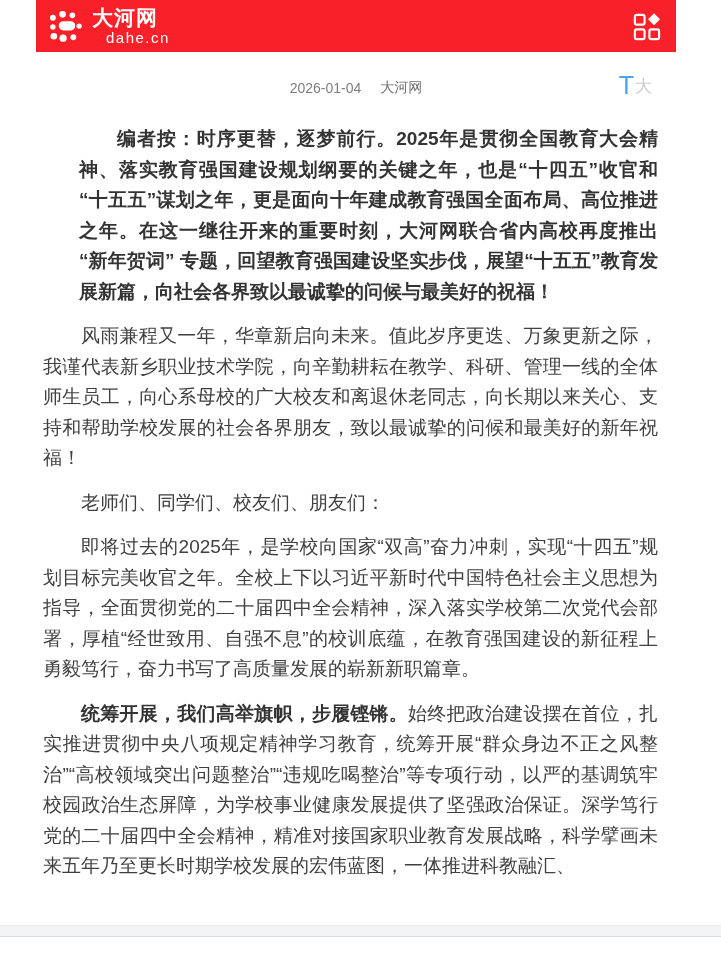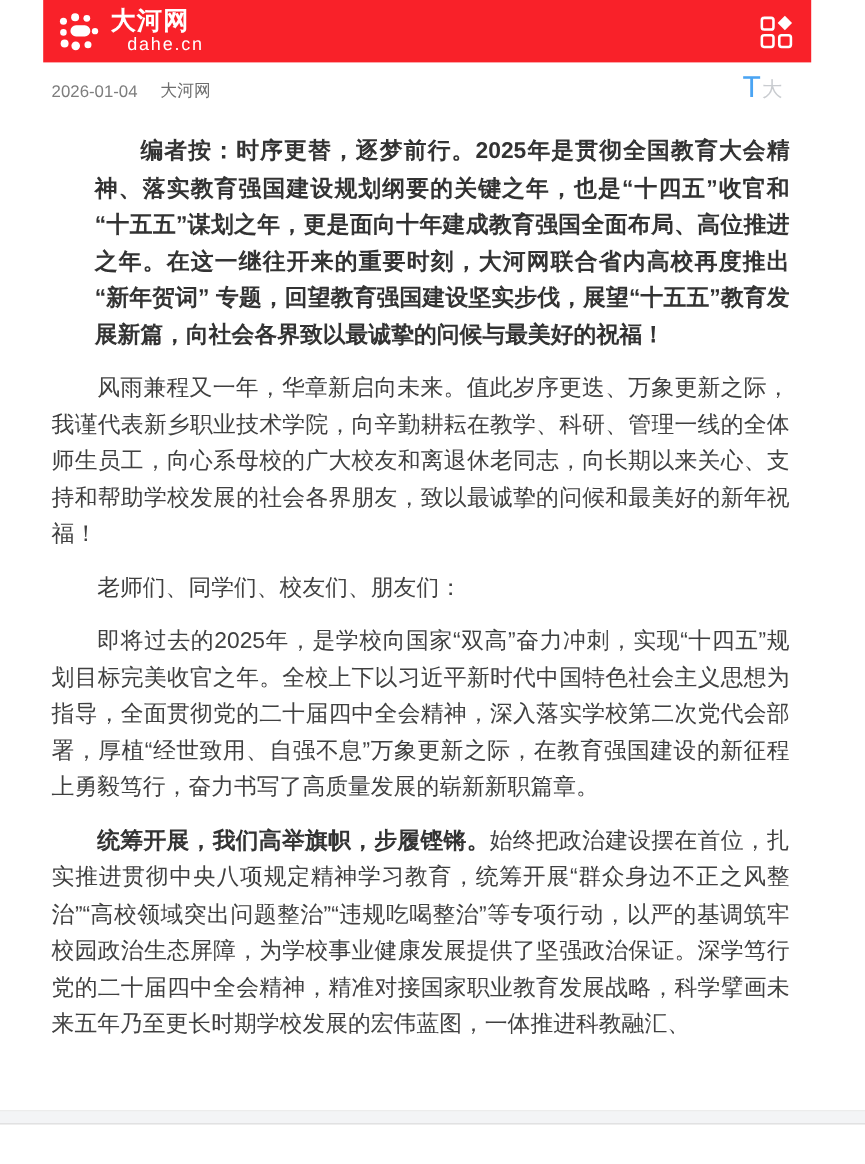--- a/index.html
+++ b/index.html
@@ -58,25 +58,26 @@
   .article-title {
     margin-top: 23px;
     padding: 0 7px;
     font-size: 25px;
     line-height: 32px;
     font-weight: 700;
     color: #1f1f1f;
   }
   .meta-row {
     position: relative;
-    margin-top: 14px;
+    margin-top: 26px;
     padding: 0 7px;
     height: 20px;
     display: flex;
     align-items: center;
+    justify-content: center;
   }
   .meta-date { font-size: 14px; color: #7d7d7d; }
   .meta-source { font-size: 14px; color: #6e6e6e; margin-left: 19px; }
   .font-sizer {
     position: absolute;
     right: 24px;
     top: -6px;
     display: flex;
     align-items: flex-end;
     gap: 1px;
@@ -167,21 +168,21 @@
         </span>
       </div>
 
       <div class="article-body">
   <p class="all-bold"><b class="para-lead">编者按：时序更替，逐梦前行。2025年是贯彻全国教育大会精神、落实教育强国建设规划纲要的关键之年，也是“十四五”收官和“十五五”谋划之年，更是面向十年建成教育强国全面布局、高位推进之年。在这一继往开来的重要时刻，大河网联合省内高校再度推出 “新年贺词” 专题，回望教育强国建设坚实步伐，展望“十五五”教育发展新篇，向社会各界致以最诚挚的问候与最美好的祝福！</b><span class="para-text"></span></p>
 
   <p><b class="para-lead"></b><span class="para-text">风雨兼程又一年，华章新启向未来。值此岁序更迭、万象更新之际，我谨代表新乡职业技术学院，向辛勤耕耘在教学、科研、管理一线的全体师生员工，向心系母校的广大校友和离退休老同志，向长期以来关心、支持和帮助学校发展的社会各界朋友，致以最诚挚的问候和最美好的新年祝福！</span></p>
 
   <p><b class="para-lead"></b><span class="para-text">老师们、同学们、校友们、朋友们：</span></p>
 
-  <p><b class="para-lead"></b><span class="para-text">即将过去的2025年，是学校向国家“双高”奋力冲刺，实现“十四五”规划目标完美收官之年。全校上下以习近平新时代中国特色社会主义思想为指导，全面贯彻党的二十届四中全会精神，深入落实学校第二次党代会部署，厚植“经世致用、自强不息”万象更新之际，在教育强国建设的新征程上勇毅笃行，奋力书写了高质量发展的崭新新职篇章。</span></p>
+  <p><b class="para-lead"></b><span class="para-text">即将过去的2025年，是学校向国家“双高”奋力冲刺，实现“十四五”规划目标完美收官之年。全校上下以习近平新时代中国特色社会主义思想为指导，全面贯彻党的二十届四中全会精神，深入落实学校第二次党代会部署，厚植“经世致用、自强不息”的校训底蕴，在教育强国建设的新征程上勇毅笃行，奋力书写了高质量发展的崭新新职篇章。</span></p>
 
   <p><b class="para-lead">统筹开展，我们高举旗帜，步履铿锵。</b><span class="para-text">始终把政治建设摆在首位，扎实推进贯彻中央八项规定精神学习教育，统筹开展“群众身边不正之风整治”“高校领域突出问题整治”“违规吃喝整治”等专项行动，以严的基调筑牢校园政治生态屏障，为学校事业健康发展提供了坚强政治保证。深学笃行党的二十届四中全会精神，精准对接国家职业教育发展战略，科学擘画未来五年乃至更长时期学校发展的宏伟蓝图，一体推进科教融汇、</span></p>
 </div>
 
     </div>
   </div>
 
   <div class="bottom-bar"></div>
 </div>
 

